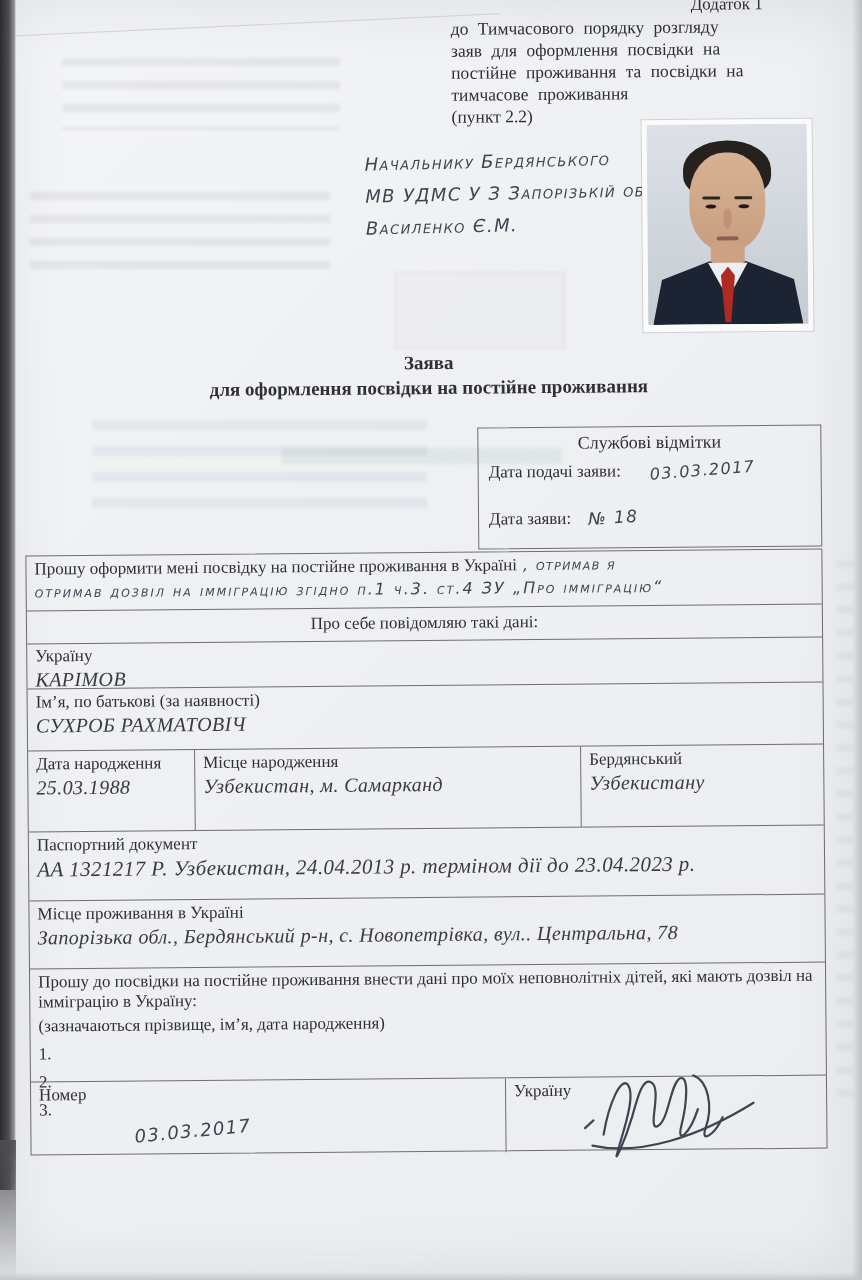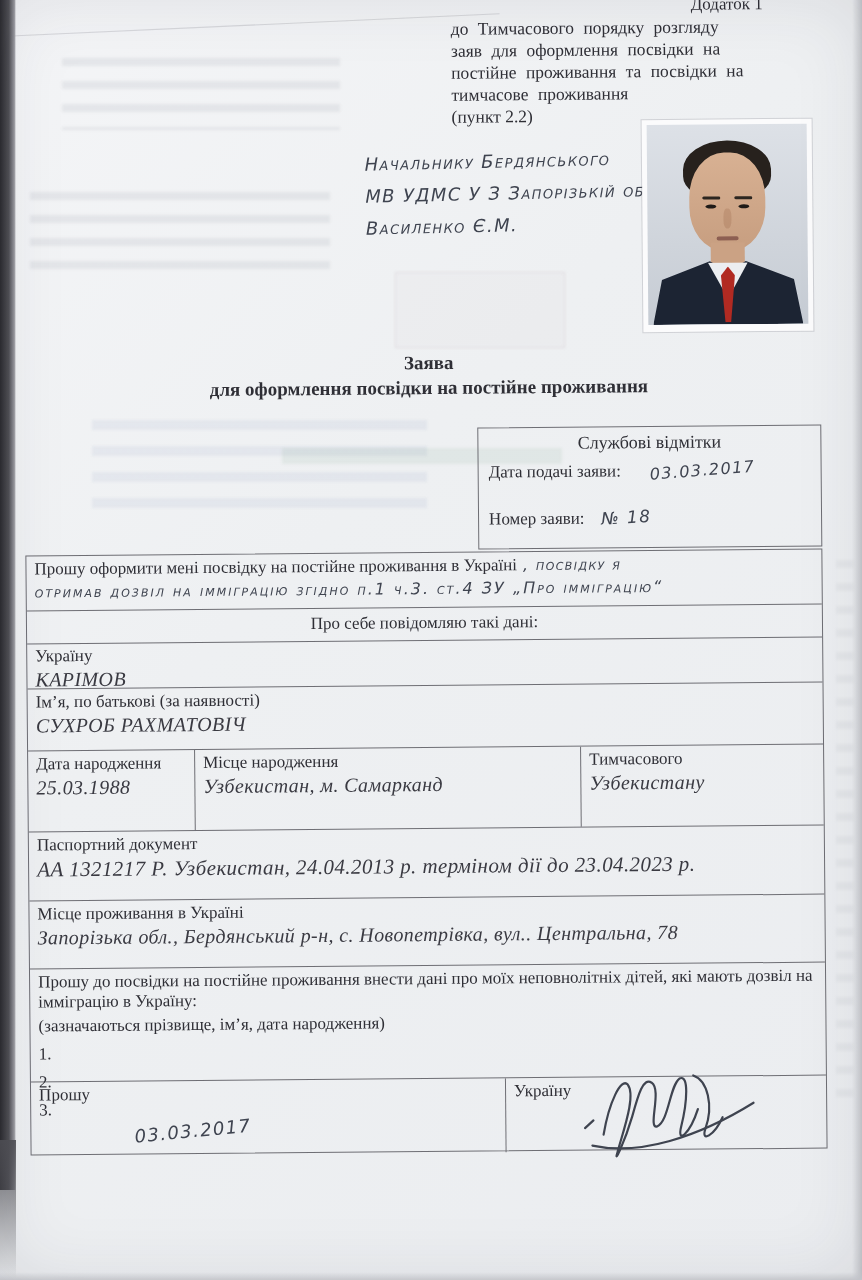--- a/index.html
+++ b/index.html
@@ -150,29 +150,29 @@
       <div>для оформлення посвідки на постійне проживання</div>
     </div>
 
     <div class="service-box">
       <div class="service-title">Службові відмітки</div>
       <div class="service-date">
         <span class="lbl">Дата подачі заяви:</span>
         <span class="hand">03.03.2017</span>
       </div>
       <div class="service-num">
-        <span class="lbl">Номер заяви:</span>
+        <span class="lbl">Дата заяви:</span>
         <span class="hand">№ 18</span>
       </div>
     </div>
 
     <div class="form-table">
 
       <div class="row r1">
-        <span class="lbl">Прошу оформити мені посвідку на постійне проживання в Україні</span><span class="hand req-hand1">, посвідку я</span>
+        <span class="lbl">Прошу оформити мені посвідку на постійне проживання в Україні</span><span class="hand req-hand1">, отримав я</span>
         <span class="hand req-hand2">отримав дозвіл на імміграцію згідно п.1 ч.3. ст.4 ЗУ „Про імміграцію“</span>
       </div>
 
       <div class="row r2">
         <span class="lbl">Про себе повідомляю такі дані:</span>
       </div>
 
       <div class="row r3">
         <span class="lbl">Україну</span>
         <span class="typed val-line">КАРІМОВ</span>
@@ -186,21 +186,21 @@
       <div class="row r5">
         <div class="cell c5-1">
           <span class="lbl">Дата народження</span>
           <span class="typed val-line">25.03.1988</span>
         </div>
         <div class="cell c5-2">
           <span class="lbl">Місце народження</span>
           <span class="typed val-line">Узбекистан, м. Самарканд</span>
         </div>
         <div class="cell c5-3">
-          <span class="lbl">Тимчасового</span>
+          <span class="lbl">Бердянський</span>
           <span class="typed val-line">Узбекистану</span>
         </div>
       </div>
 
       <div class="row r6">
         <span class="lbl">Паспортний документ</span>
         <span class="typed val-line" style="font-size:21px;">АА 1321217 Р. Узбекистан, 24.04.2013 р. терміном дії до 23.04.2023 р.</span>
       </div>
 
       <div class="row r7">
@@ -211,21 +211,21 @@
       <div class="row r8">
         <div class="lbl" style="max-width:780px;">Прошу до посвідки на постійне проживання внести дані про моїх неповнолітніх дітей, які мають дозвіл на імміграцію в Україну:</div>
         <div class="lbl children-note">(зазначаються прізвище, ім’я, дата народження)</div>
         <div class="child-item">1.</div>
         <div class="child-item">2.</div>
         <div class="child-item">3.</div>
       </div>
 
       <div class="row r9">
         <div class="cell c9-1">
-          <span class="lbl">Прошу</span><br>
+          <span class="lbl">Номер</span><br>
           <span class="hand date-hand">03.03.2017</span>
         </div>
         <div class="cell c9-2">
           <span class="lbl">Україну</span>
           <svg class="sig-svg" width="200" height="92" viewBox="0 0 200 92">
             <g fill="none" stroke="#3f4450" stroke-width="2.2" stroke-linecap="round">
               <path d="M8,52 l9,-7"></path>
               <path d="M26,60 C34,28 48,4 54,12 C62,24 44,62 38,80 C34,90 46,70 56,44 C64,22 70,6 78,12 C88,20 70,58 80,56 C92,52 96,16 106,10 C116,6 112,34 104,58 C98,76 112,66 122,42"></path>
               <path d="M120,8 C134,14 138,40 128,62 C122,76 136,70 146,52"></path>
               <path d="M14,70 C60,84 120,70 178,40"></path>

